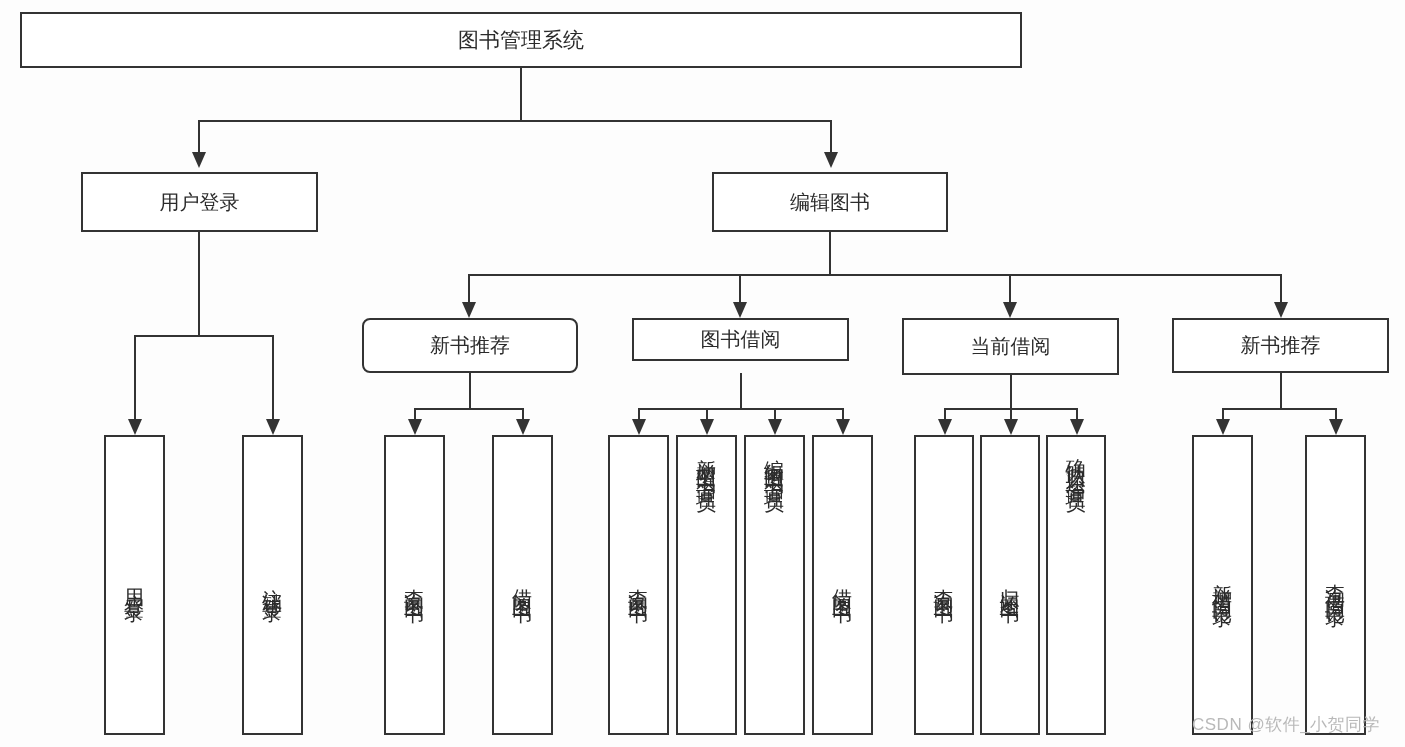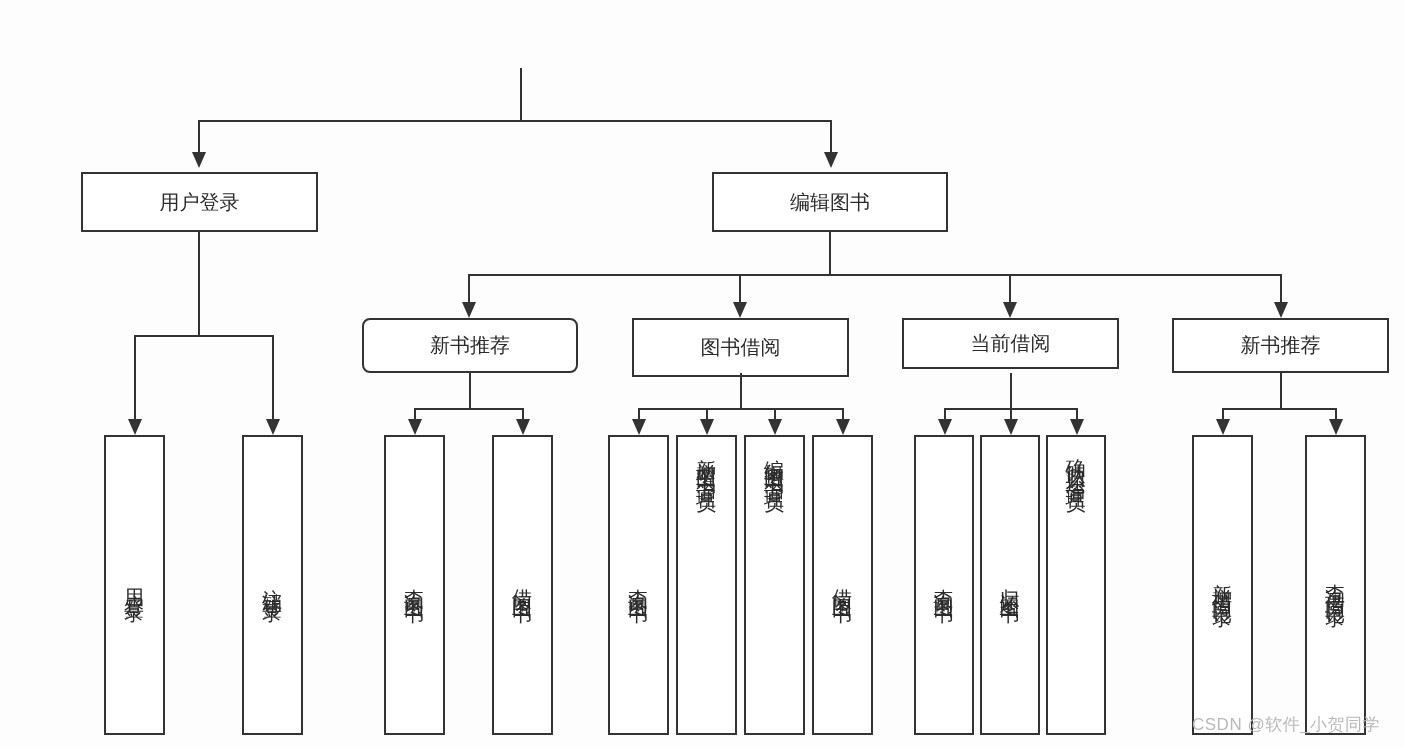--- a/index.html
+++ b/index.html
@@ -77,20 +77,21 @@
     color: #b9b9b9;
     white-space: nowrap;
     letter-spacing: 0.5px;
   }
 </style>
 </head>
 <body>
 
 <div id="canvas">
 
+  <div class="node root" style="left:20px; top:12px; width:1002px; height:56px;">图书管理系统</div>
 
   <div class="vline" style="left:520px; top:68px; height:52px;"></div>
 
   <div class="hline" style="left:198px; top:120px; width:634px;"></div>
 
   <div class="vline" style="left:198px; top:120px; height:32px;"></div>
   <div class="arrow" style="left:192px; top:152px;"></div>
   <div class="vline" style="left:830px; top:120px; height:32px;"></div>
   <div class="arrow" style="left:824px; top:152px;"></div>
 
@@ -109,22 +110,22 @@
   <div class="vline" style="left:468px; top:274px; height:28px;"></div>
   <div class="arrow" style="left:462px; top:302px;"></div>
   <div class="vline" style="left:739px; top:274px; height:28px;"></div>
   <div class="arrow" style="left:733px; top:302px;"></div>
   <div class="vline" style="left:1009px; top:274px; height:28px;"></div>
   <div class="arrow" style="left:1003px; top:302px;"></div>
   <div class="vline" style="left:1280px; top:274px; height:28px;"></div>
   <div class="arrow" style="left:1274px; top:302px;"></div>
 
   <div class="node level3" style="left:362px; top:318px; width:216px; height:55px;border-radius:8px;">新书推荐</div>
-  <div class="node level3" style="left:632px; top:318px; width:217px; height:59px;">图书借阅</div>
-  <div class="node level3" style="left:902px; top:318px; width:217px; height:51px;">当前借阅</div>
+  <div class="node level3" style="left:632px; top:318px; width:217px; height:43px;">图书借阅</div>
+  <div class="node level3" style="left:902px; top:318px; width:217px; height:57px;">当前借阅</div>
   <div class="node level3" style="left:1172px; top:318px; width:217px; height:55px;">新书推荐</div>
 
   <div class="vline" style="left:469px; top:373px; height:35px;"></div>
   <div class="hline" style="left:414px; top:408px; width:110px;"></div>
   <div class="vline" style="left:414px; top:408px; height:11px;"></div>
   <div class="arrow" style="left:408px; top:419px;"></div>
   <div class="vline" style="left:522px; top:408px; height:11px;"></div>
   <div class="arrow" style="left:516px; top:419px;"></div>
 
   <div class="vline" style="left:740px; top:373px; height:35px;"></div>

